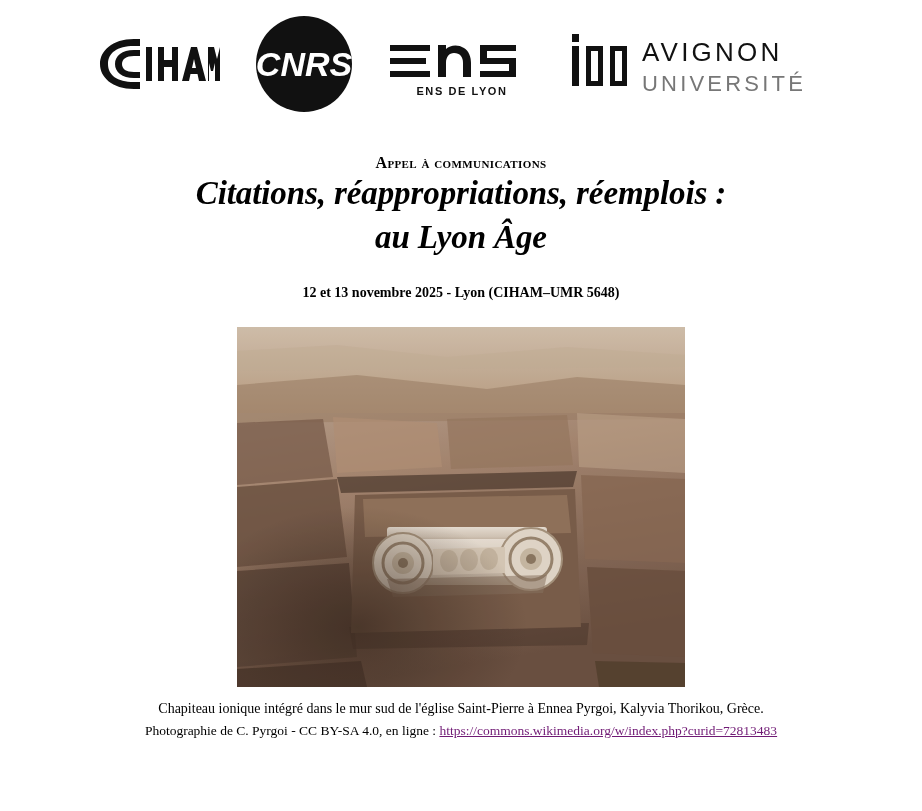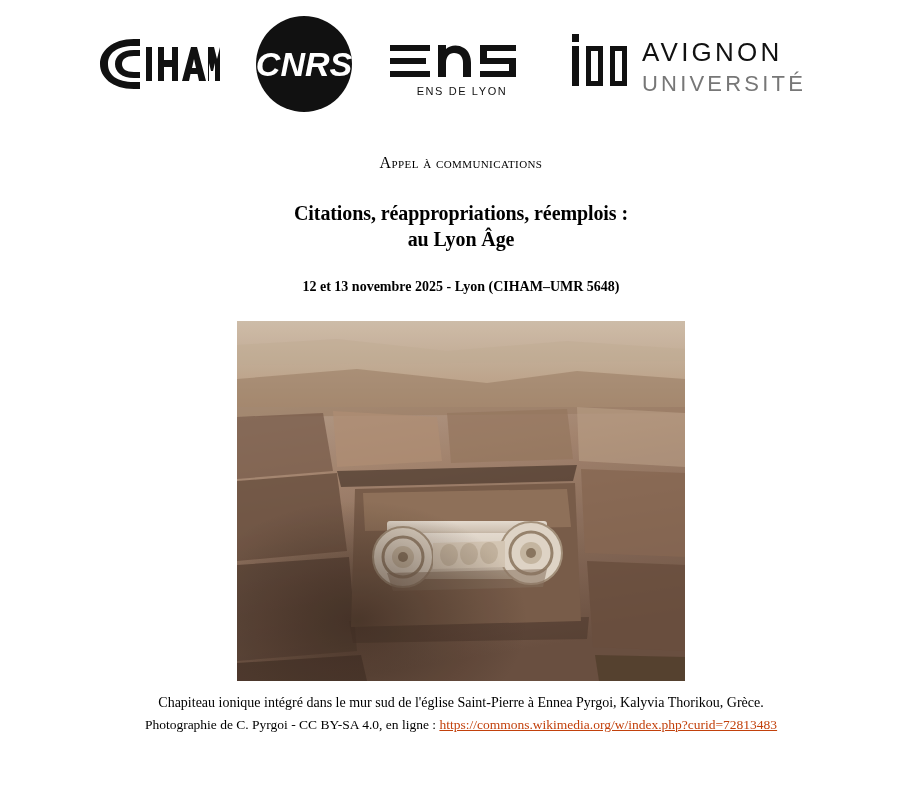--- a/index.html
+++ b/index.html
@@ -30,46 +30,46 @@
     display: flex;
     align-items: center;
     justify-content: center;
   }
 
   
   .logo-ciham { width: 124px; height: 62px; }
   
   .logo-cnrs { width: 100px; height: 100px; }
   
-  .logo-ens { width: 148px; height: 70px; }
+  .logo-ens { width: 148px; height: 70px; font-weight: bold; }
   
   .logo-avignon { width: 256px; height: 72px; }
   
   .logo-lyon3 { width: 120px; height: 70px; }
 
   
   .doc {
     text-align: center;
     padding: 0 24px;
     box-sizing: border-box;
   }
   .kicker {
     margin-top: 42px;
     font-size: 16px;
-    font-weight: normal;
+    font-weight: bold;
     letter-spacing: 0.4px;
     font-variant: small-caps;
     text-transform: none;
   }
   .title {
-    margin-top: 28px;
-    font-size: 20px;
+    font-size: 33px;
     font-weight: bold;
     line-height: 1.32;
     letter-spacing: -0.1px;
+    font-style: italic;
   }
   .title .line { display: block; }
   .dateline {
     margin-top: 26px;
     font-size: 14px;
     font-weight: bold;
   }
 
   
   .photo-wrap {
@@ -91,21 +91,21 @@
     margin-top: 13px;
     font-size: 14px;
     line-height: 1.35;
   }
   .credit {
     margin-top: 3px;
     font-size: 13.5px;
     line-height: 1.3;
   }
   .credit a {
-    color: #c2410c;
+    color: #701a75;
     text-decoration: underline;
   }
 </style>
 </head>
 <body>
 
 <div class="logo-bar">
 
   <div class="logo logo-ciham">
     <svg viewBox="0 0 124 62" width="124" height="62" aria-hidden="true">

